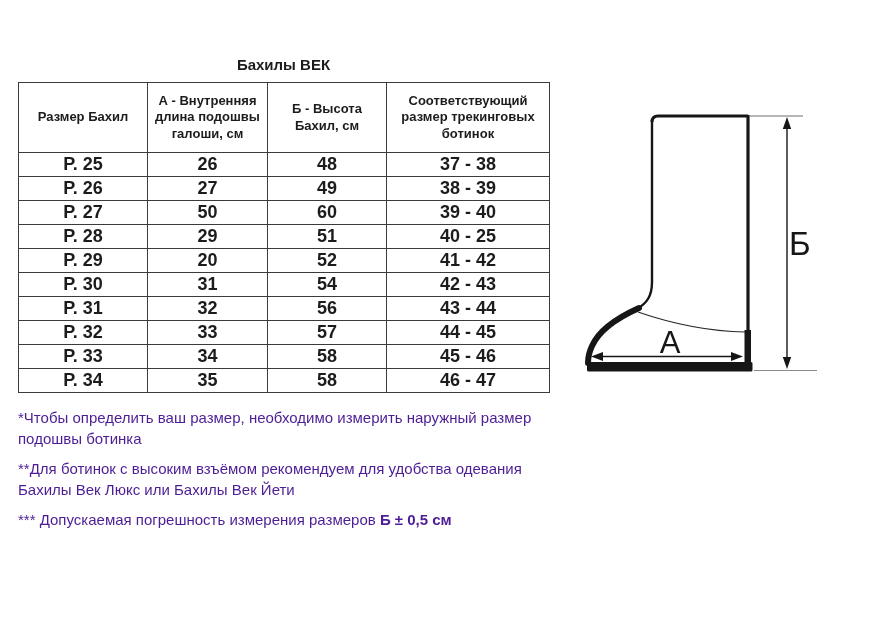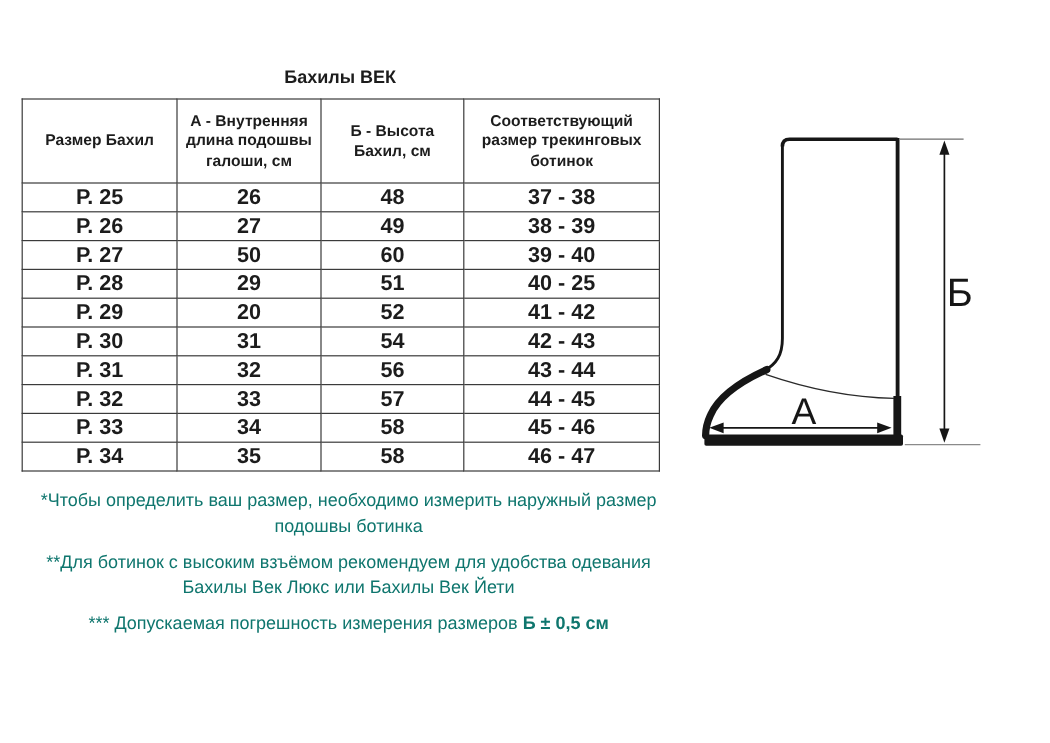--- a/index.html
+++ b/index.html
@@ -22,21 +22,21 @@
     color:#1c1c1c; overflow:hidden;
   }
   table.size-table th {
     height:70px; font-size:13px; font-weight:700; line-height:1.28; padding:2px 6px;
   }
   table.size-table td {
     height:24px; font-size:18px; font-weight:700; padding:0 2px;
   }
   .footnotes {
     position:absolute; left:18px; top:407px; width:545px;
-    font-size:15px; line-height:21px; color:#0f766e;text-align:center;
+    font-size:15px; line-height:21px; color:#4c1d95;
   }
   .footnote { margin:0 0 9px 0; white-space:pre-line; font-weight:400; }
   .footnote .bold { font-weight:700; white-space:normal; }
   .diagram {
     position:absolute; left:585px; top:100px; width:250px; height:290px;
   }
   .diagram text { font-family:"Liberation Sans", sans-serif; fill:#161616; }
 </style>
 </head>
 <body>

